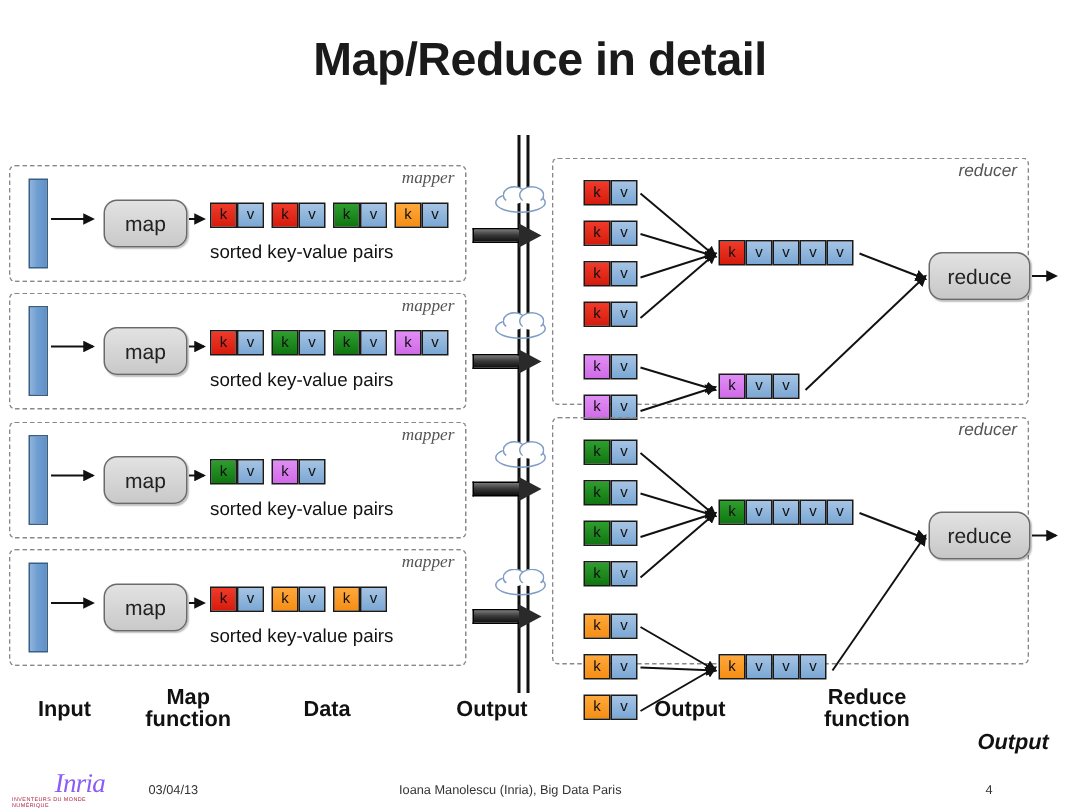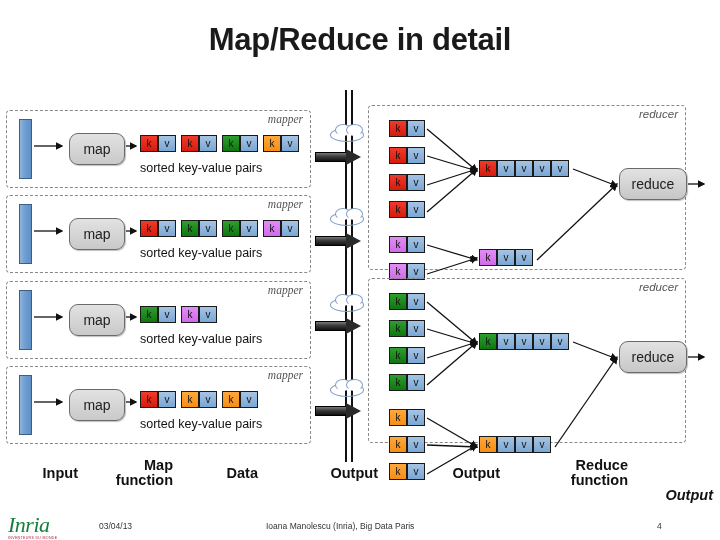--- a/index.html
+++ b/index.html
@@ -177,21 +177,21 @@
     color: #222;
     display: flex; align-items: center; justify-content: center;
     box-shadow: 1px 1px 1px rgba(0,0,0,0.25);
   }
   .thin-arrow { position: absolute; }
   .thin-arrow svg { display: block; overflow: visible; }
 
   
   .stage-label {
     position: absolute;
-    text-align: right;
+    text-align: center;
     font-size: 14.5px;
     font-weight: bold;
     color: #111;
     line-height: 15px;
   }
 
   
   .footer-text {
     position: absolute;
     font-size: 8.5px;
@@ -199,23 +199,24 @@
     white-space: nowrap;
   }
   .logo {
     position: absolute;
     left: 8px; top: 512px;
     width: 62px; height: 24px;
   }
   .logo-word {
     font-family: "Liberation Serif", serif;
     font-style: italic;
-    font-size: 22px;
-    color: #15803d;
+    font-size: 18px;
+    color: #8b5cf6;
     letter-spacing: -0.5px;
+    text-align: right;
   }
   .logo-sub {
     font-size: 3.6px;
     color: #b0203f;
     letter-spacing: 0.3px;
     margin-top: -2px;
   }
 </style>
 </head>
 <body>

